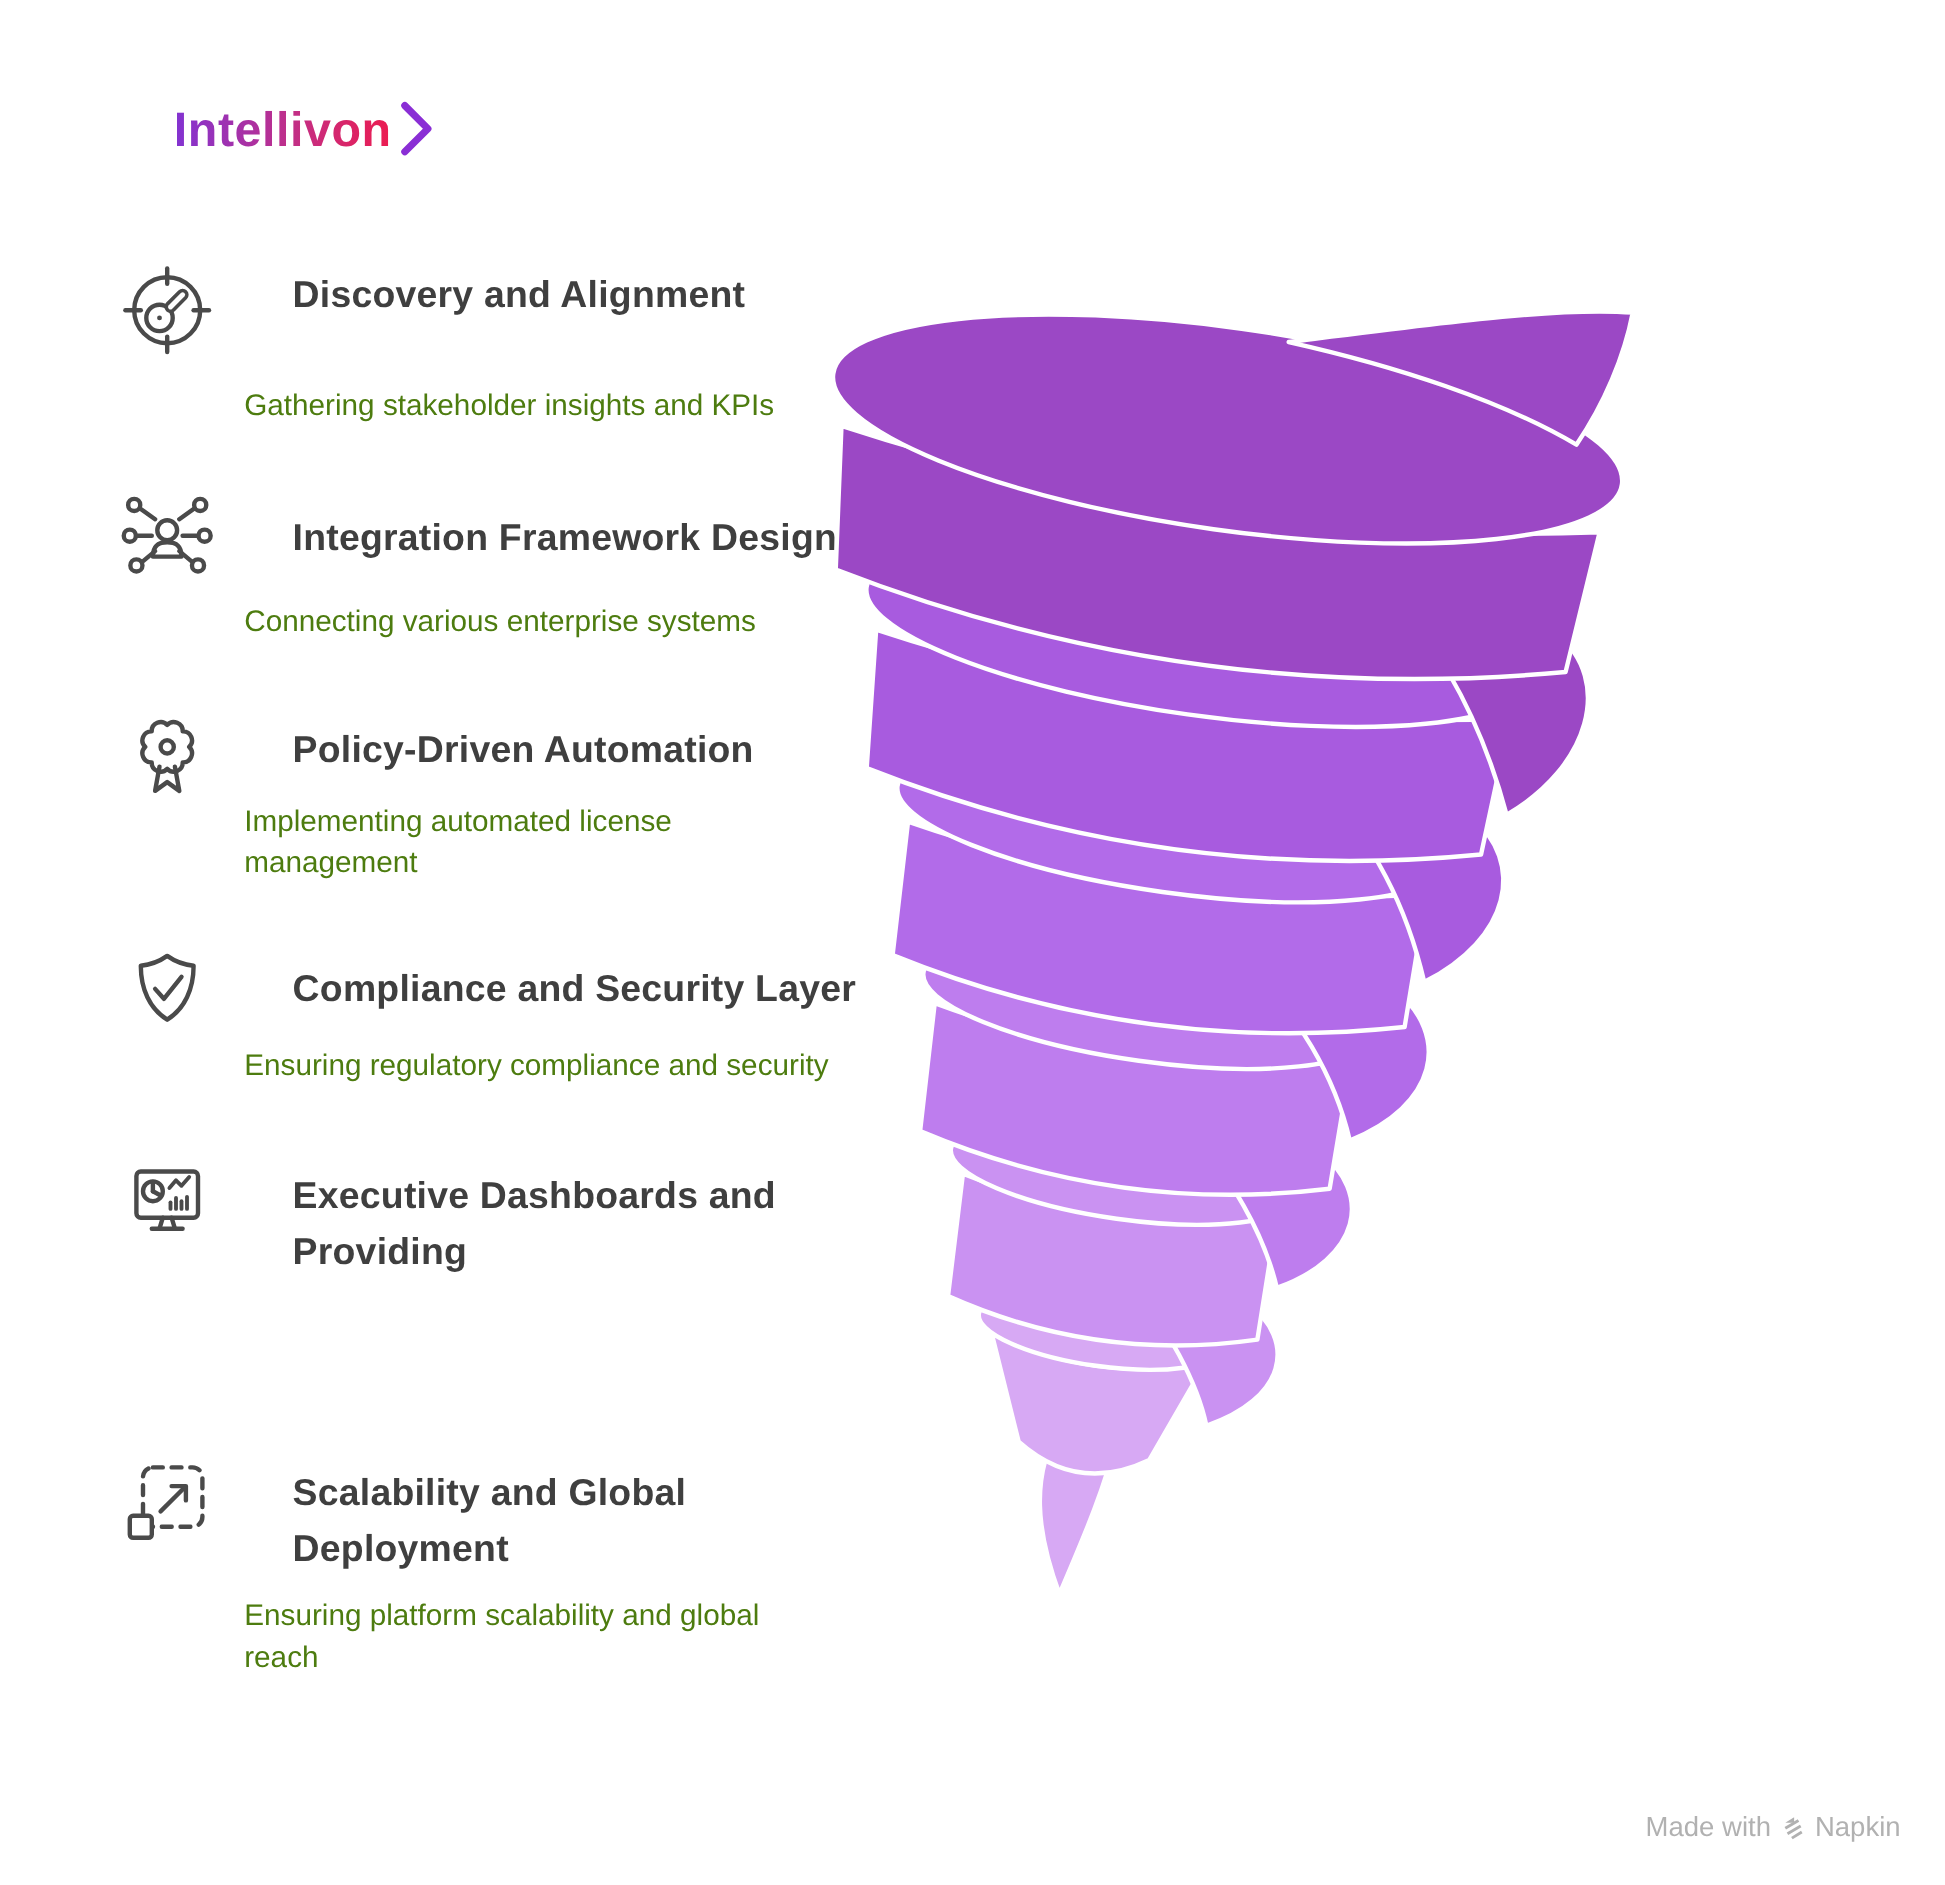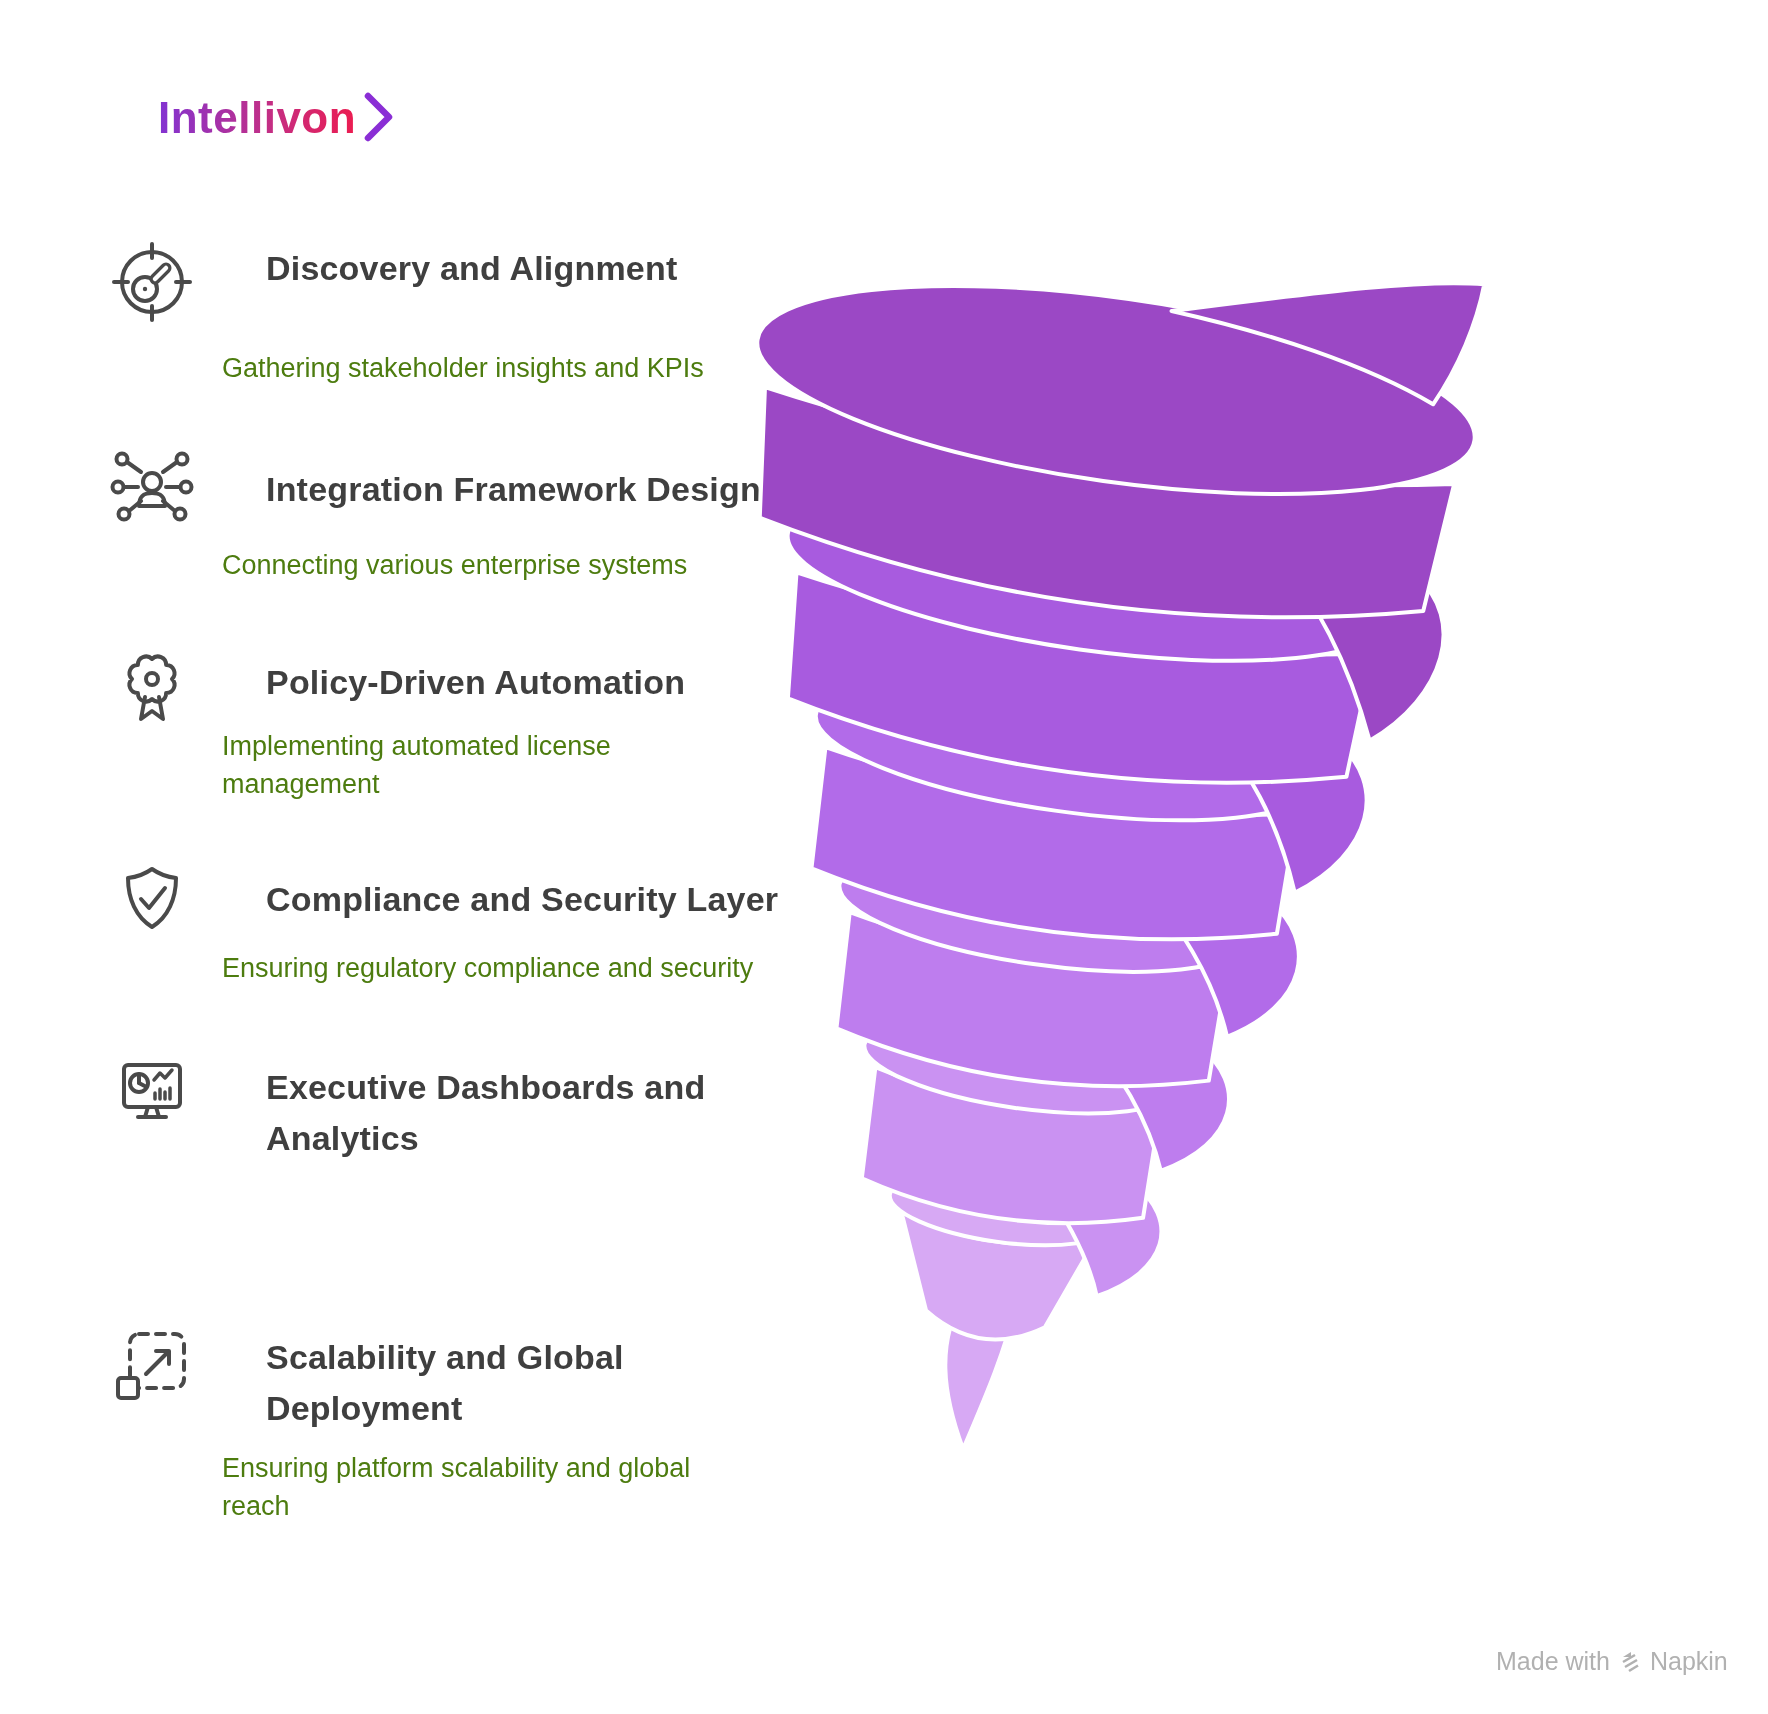--- a/index.html
+++ b/index.html
@@ -94,21 +94,21 @@
     <path d="M46 31 L52 24 L57 29 L64 21" stroke-width="3.5"></path>
     <line x1="47" y1="50" x2="47" y2="44" stroke-width="3.5"></line>
     <line x1="52" y1="50" x2="52" y2="40" stroke-width="3.5"></line>
     <line x1="57" y1="50" x2="57" y2="43" stroke-width="3.5"></line>
     <line x1="62" y1="50" x2="62" y2="39" stroke-width="3.5"></line>
     <line x1="40" y1="58" x2="37" y2="68"></line>
       <line x1="48" y1="58" x2="51" y2="68"></line>
     <line x1="30" y1="68" x2="58" y2="68"></line>
   </svg>
   <div class="abs item-text title" style="top:1062px">Executive Dashboards and
-Analytics</div>
+Providing</div>
 
   <svg class="abs item-icon icon-svg" style="top:1322px" viewBox="0 0 88 88">
     <rect x="22" y="12" width="54" height="54" rx="9" stroke-dasharray="9 8"></rect>
     <rect x="10" y="56" width="20" height="20" rx="3" fill="#fff"></rect>
     <line x1="38" y1="52" x2="60" y2="30"></line>
     <path d="M48 29 L61 29 L61 42"></path>
   </svg>
   <div class="abs item-text title" style="top:1332px">Scalability and Global
 Deployment</div>
   <div class="abs item-text subtitle" style="top:1449px">Ensuring platform scalability and global

